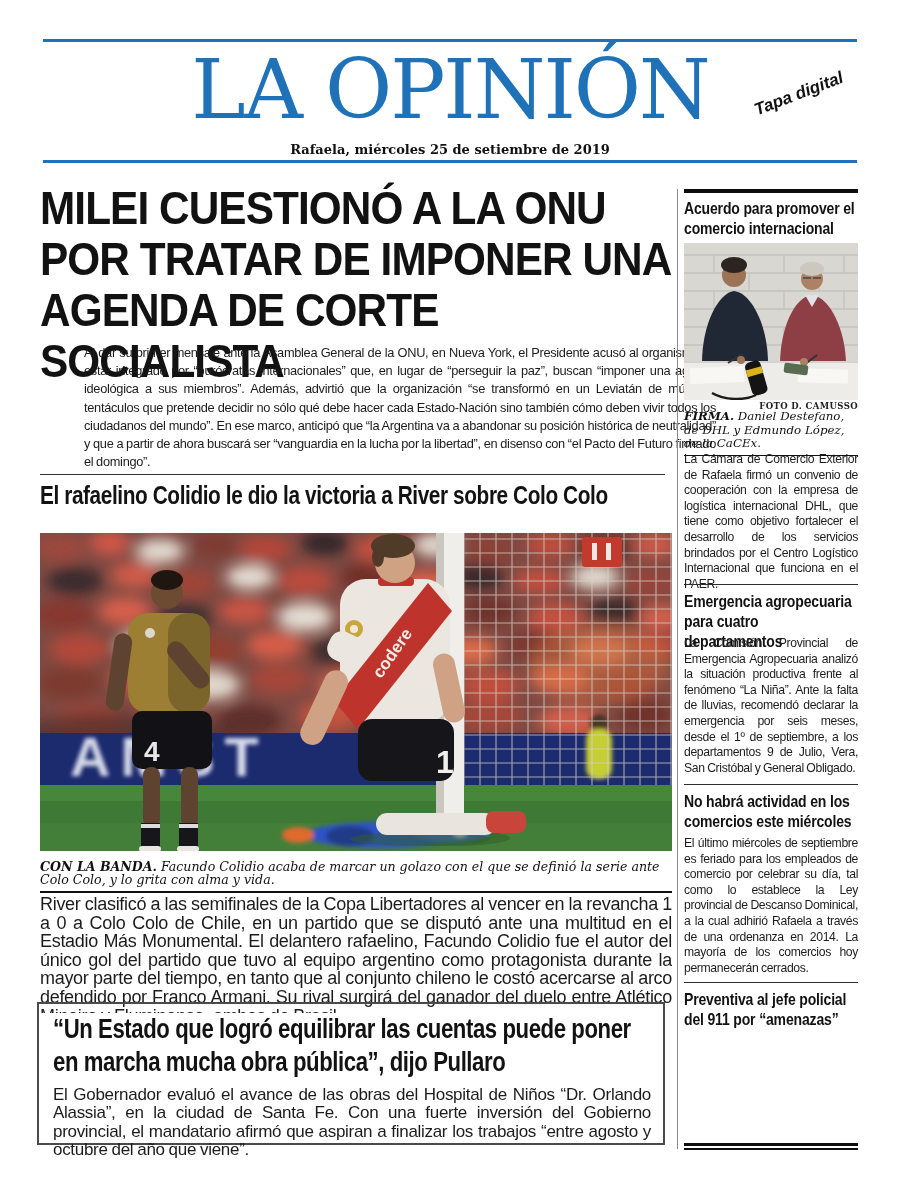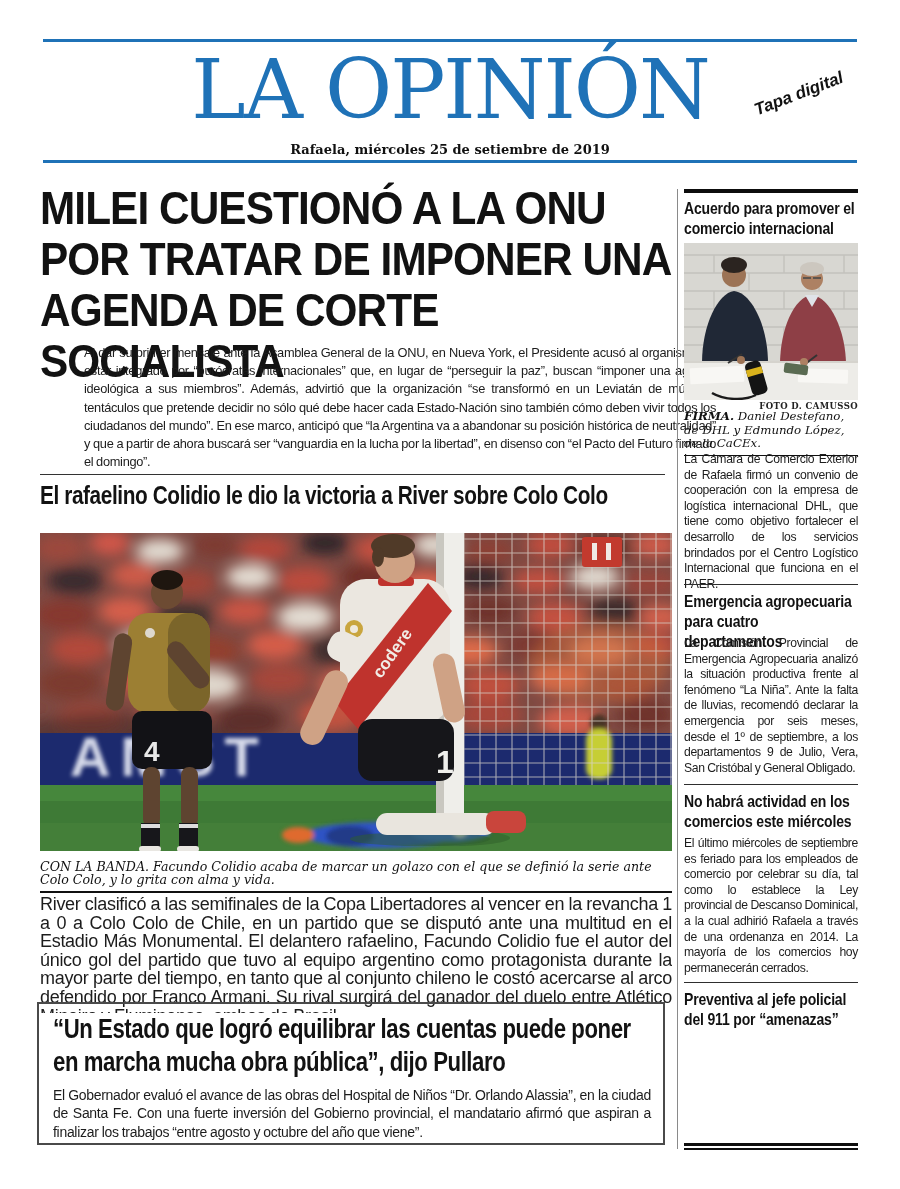--- a/index.html
+++ b/index.html
@@ -19,30 +19,30 @@
     letter-spacing:-1px;color:#121212;transform:scaleX(.92);transform-origin:0 0;}
   .lede{left:40px;top:344px;width:632px;height:132px;overflow:hidden;font-size:12.8px;line-height:18.2px;
     letter-spacing:-.3px;word-spacing:-.5px;text-align:justify;color:#1c1c1c;margin-left:44px;}
   .thin-rule{background:#333;height:1px;}
   .subhead{left:40px;top:480px;width:790px;font-weight:bold;font-size:26px;line-height:30px;
     letter-spacing:-.5px;color:#121212;transform:scaleX(.8);transform-origin:0 0;white-space:nowrap;}
   .photo-main{left:40px;top:533px;width:632px;height:318px;overflow:hidden;background:#7e4a43;}
   .credit{font-family:"DejaVu Serif",serif;font-weight:bold;font-size:8.5px;letter-spacing:.4px;color:#222;text-align:right;}
   .caption{font-family:"DejaVu Serif",serif;font-style:italic;font-size:12.6px;line-height:12.5px;color:#111;
     border-bottom:2px solid #101010;padding-bottom:5px;}
-  .caption b{font-weight:normal;}
+  .caption b{font-weight:bold;}
   .body2{left:40px;top:895px;width:632px;height:118px;overflow:hidden;font-size:18px;line-height:18.6px;
     letter-spacing:-.3px;word-spacing:-.5px;text-align:justify;color:#1c1c1c;}
 
   
   .quote-box{left:37px;top:1002px;width:628px;height:143px;border:2px solid #4a4a4a;box-sizing:border-box;
     padding:9px 14px 0 14px;}
   .quote-head{width:732px;font-weight:bold;font-size:27px;line-height:33px;letter-spacing:-.5px;color:#121212;
     transform:scaleX(.82);transform-origin:0 0;}
-  .quote-body{margin-top:7px;width:598px;font-size:14px;line-height:18.4px;letter-spacing:-.3px;
+  .quote-body{margin-top:7px;width:598px;font-size:17px;line-height:18.4px;letter-spacing:-.3px;
     word-spacing:-.5px;text-align:justify;color:#1c1c1c;}
 
   
   .sb{left:684px;width:174px;}
   .sb-bar{background:#0d0d0d;height:4px;}
   .sb-h{font-weight:bold;font-size:16.5px;line-height:20px;letter-spacing:-.2px;color:#121212;
     width:205px;transform:scaleX(.85);transform-origin:0 0;}
   .sb-photo{height:157px;overflow:hidden;background:#d8d7d2;}
   .sb-caption{font-family:"DejaVu Serif",serif;font-style:italic;font-size:11.8px;line-height:13.5px;color:#111;
     border-bottom:1.5px solid #101010;padding-bottom:4px;}

